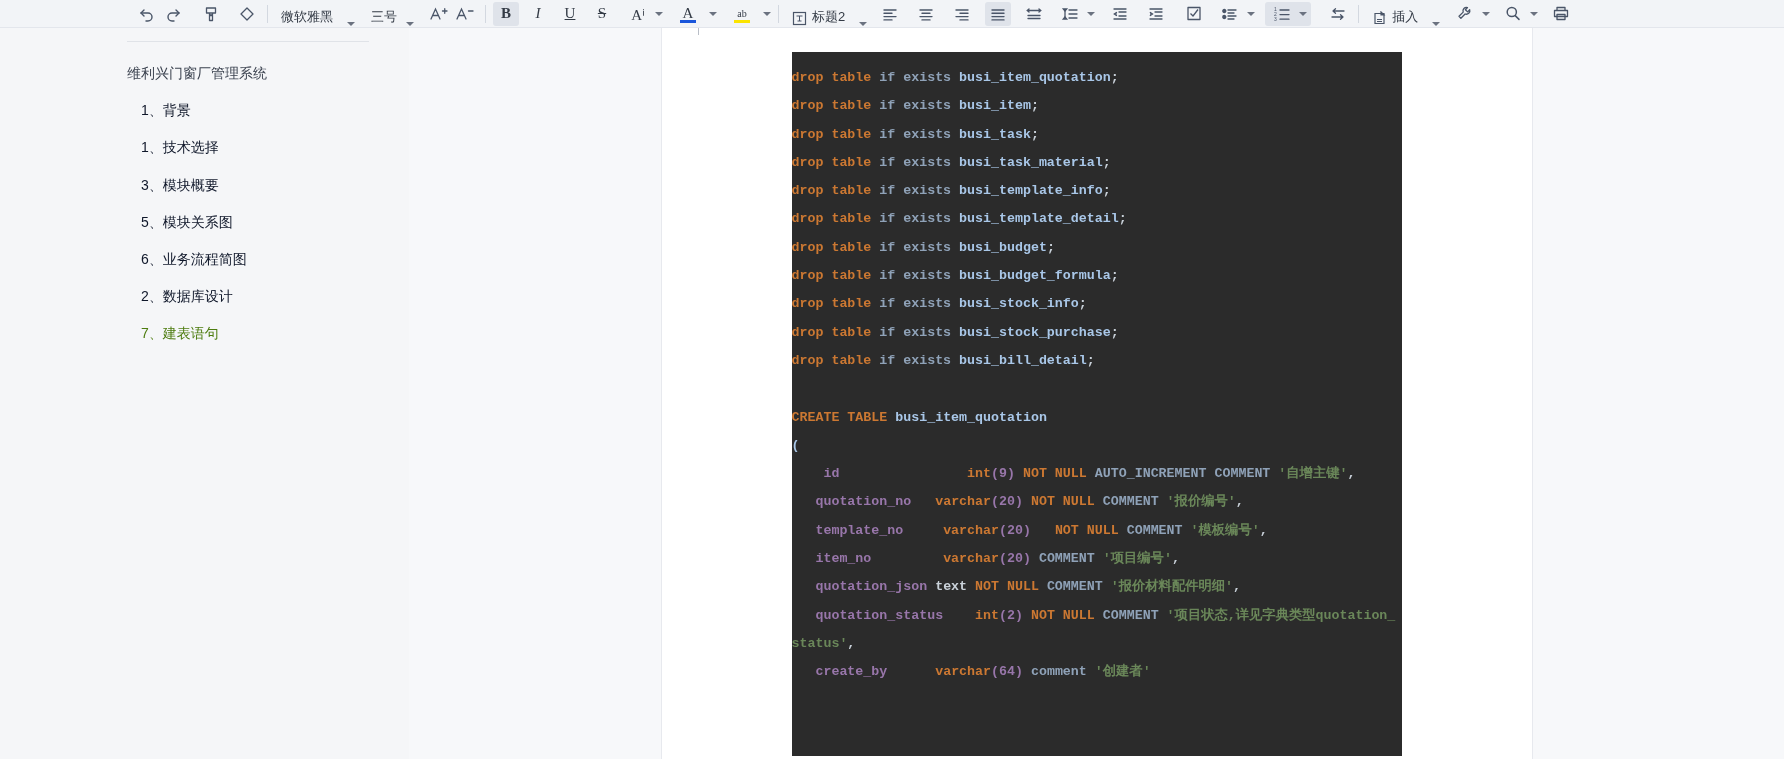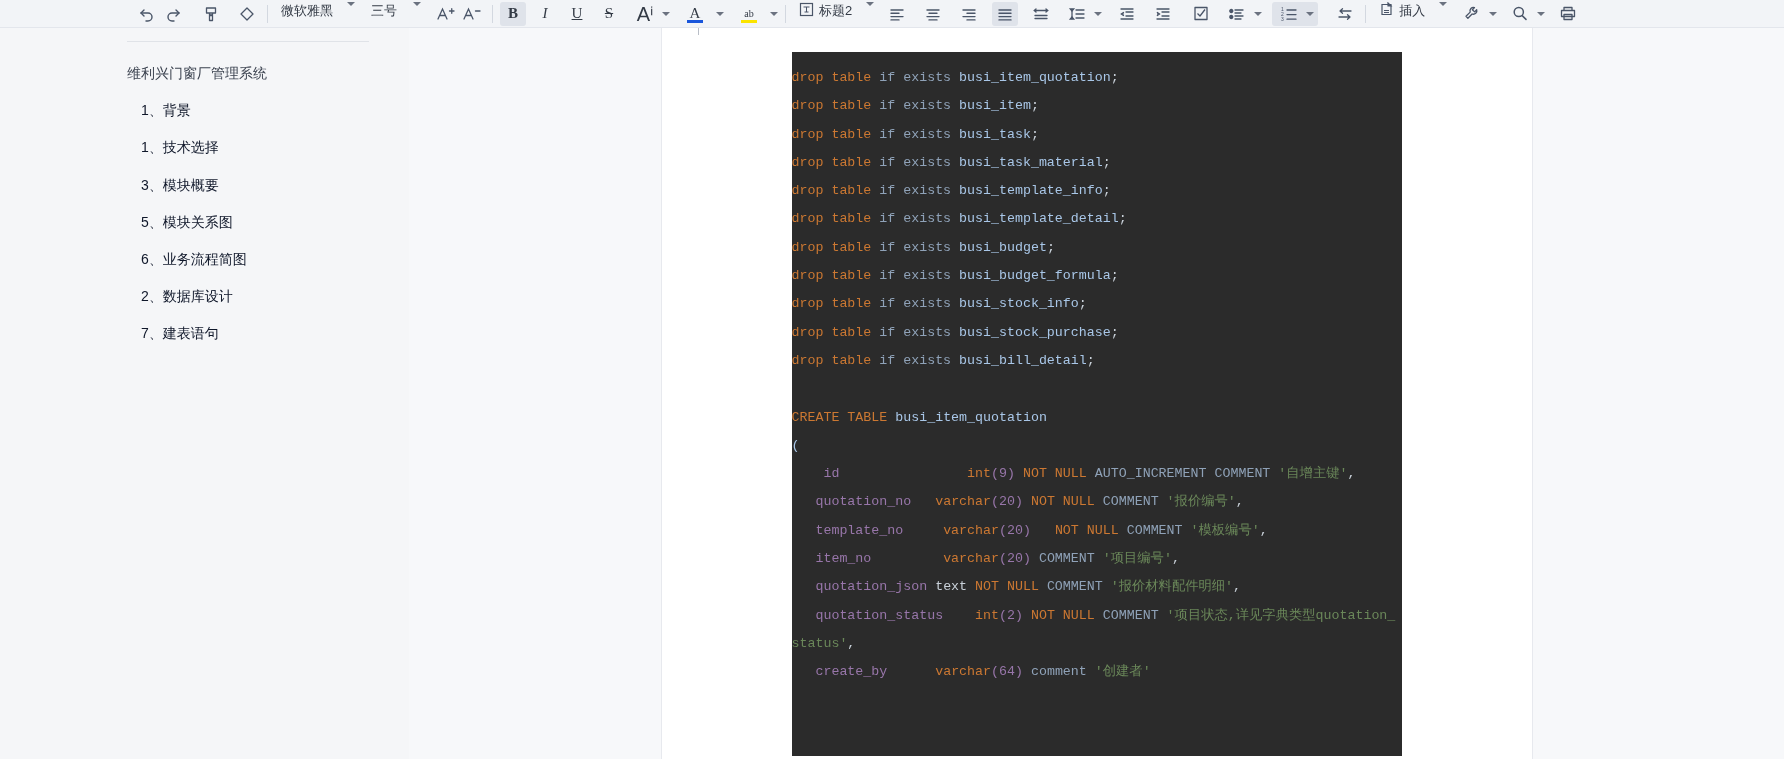--- a/index.html
+++ b/index.html
@@ -50,21 +50,21 @@
     margin-left: 4px;
     flex: none;
   }
   .tb-text {
     font-size: 13px;
     color: #333a45;
     white-space: nowrap;
     font-family: "Liberation Sans", sans-serif;
   }
   .tb-combo {
-    display: flex; align-items: flex-start;
+    display: flex; align-items: flex-end;
     height: 24px; padding: 0 4px 0 6px;
     border-radius: 3px;
   }
   .tb-combo .tb-text { margin-right: 10px; }
   .tb-group { display: flex; align-items: center; }
   .icon-svg { display:block; }
   .colorbar-blue { position:absolute; bottom:3px; left:5px; right:5px; height:3px; background:#1a56db; }
   .colorbar-yellow { position:absolute; bottom:3px; left:5px; right:5px; height:3px; background:#fbe400; }
 
   
@@ -108,21 +108,21 @@
     margin-bottom: 19px;
     line-height: 1.3;
   }
   .ol-item {
     font-size: 14px;
     color: #0f172a;
     margin-bottom: 19px;
     padding-left: 14px;
     line-height: 1.3;
   }
-  .ol-item.active { color: #0f172a; }
+  .ol-item.active { color: #4d7c0f; }
 
   
   .doc-wrap {
     flex: 1;
     display: flex;
     justify-content: center;
     overflow: hidden;
     background: #f7f8fa;
   }
   .page {
@@ -148,21 +148,21 @@
     width: 610px;
     padding: 12px 0 0 0;
     min-height: 704px;
     font-family: "Liberation Mono", "DejaVu Sans Mono", monospace;
     font-size: 13.3px;
     line-height: 28.3px;
     white-space: pre-wrap;
     word-break: break-all;
     color: #a9b7c6;
   }
-  .code-line { padding-left: 0px; }
+  .code-line { padding-left: 0px; font-weight: bold; }
   .code-blank { height: 28.3px; }
 
   
   .k-orange { color: #cc7832; }
   .k-blue   { color: #8fa2b8; }
   .k-ident  { color: #a9c7e8; }
   .k-col    { color: #9876aa; }
   .k-str    { color: #6a8759; }
   .k-num    { color: #9876aa; }
   .k-plain  { color: #c9d1d9; }
@@ -201,21 +201,21 @@
     </div>
 
     <div class="tb-sep"></div>
 
     <div class="tb-combo">
       <span class="tb-text">微软雅黑</span>
       <span class="tb-caret"></span>
     </div>
 
     <div class="tb-combo" style="margin-left:6px">
-      <span class="tb-text" style="margin-right:12px">三号</span>
+      <span class="tb-text" style="margin-right:5px">三号</span>
       <span class="tb-caret"></span>
     </div>
 
     <div class="tb-btn" style="margin-left:8px">
       <svg class="icon-svg" width="20" height="18" viewBox="0 0 20 18" fill="none" stroke="#4a5568" stroke-width="1.3" stroke-linecap="round">
         <path d="M2 14 L6.5 4 L11 14 M3.8 10.5 h5.4"></path>
           <path d="M13.5 6 h4.5 M15.75 3.75 v4.5"></path>
       </svg>
     </div>
     <div class="tb-btn">
@@ -235,21 +235,21 @@
     </div>
     <div class="tb-btn" style="margin-left:6px">
       <span class="tb-text" style="text-decoration:underline;font-size:15px;font-family:'Liberation Serif',serif">U</span>
     </div>
     <div class="tb-btn" style="margin-left:6px">
       <span class="tb-text" style="text-decoration:line-through;font-size:15px;font-family:'Liberation Serif',serif">S</span>
     </div>
 
     <div class="tb-group" style="margin-left:10px">
       <div class="tb-btn">
-        <span class="tb-text" style="font-size:20px;font-family:Liberation Sans, sans-serif">Aⁱ</span>
+        <span class="tb-text" style="font-size:15px;font-family:Liberation Serif, serif">Aⁱ</span>
       </div>
       <span class="tb-caret"></span>
     </div>
 
     <div class="tb-group" style="margin-left:12px">
       <div class="tb-btn">
         <span class="tb-text" style="font-size:15px;font-family:'Liberation Serif',serif">A</span>
         <span class="colorbar-blue"></span>
       </div>
       <span class="tb-caret" style="margin-left:8px"></span>

